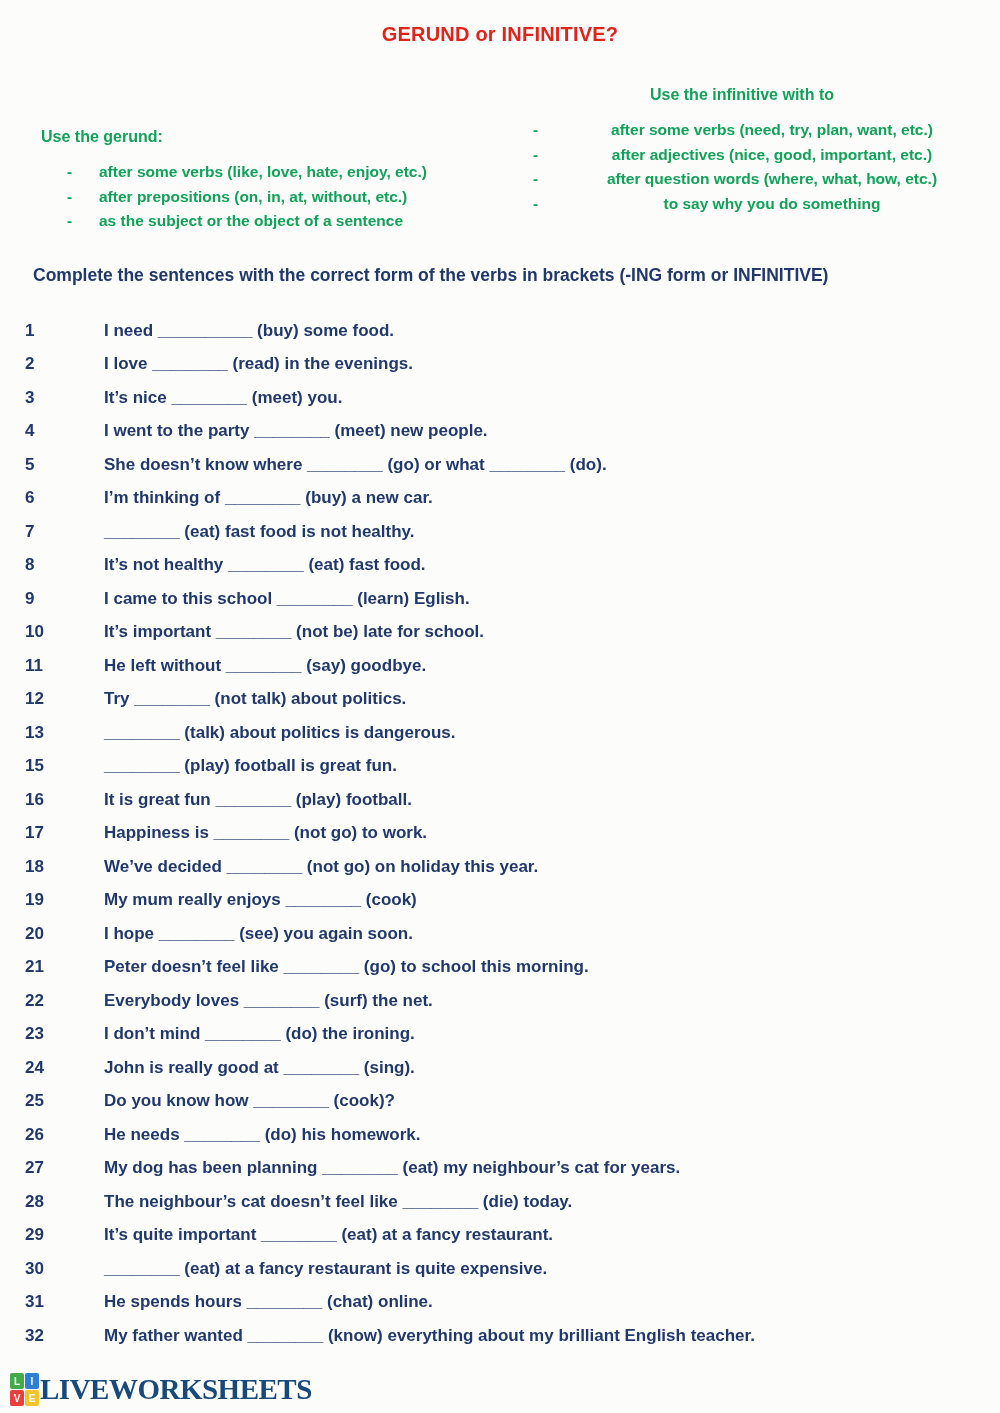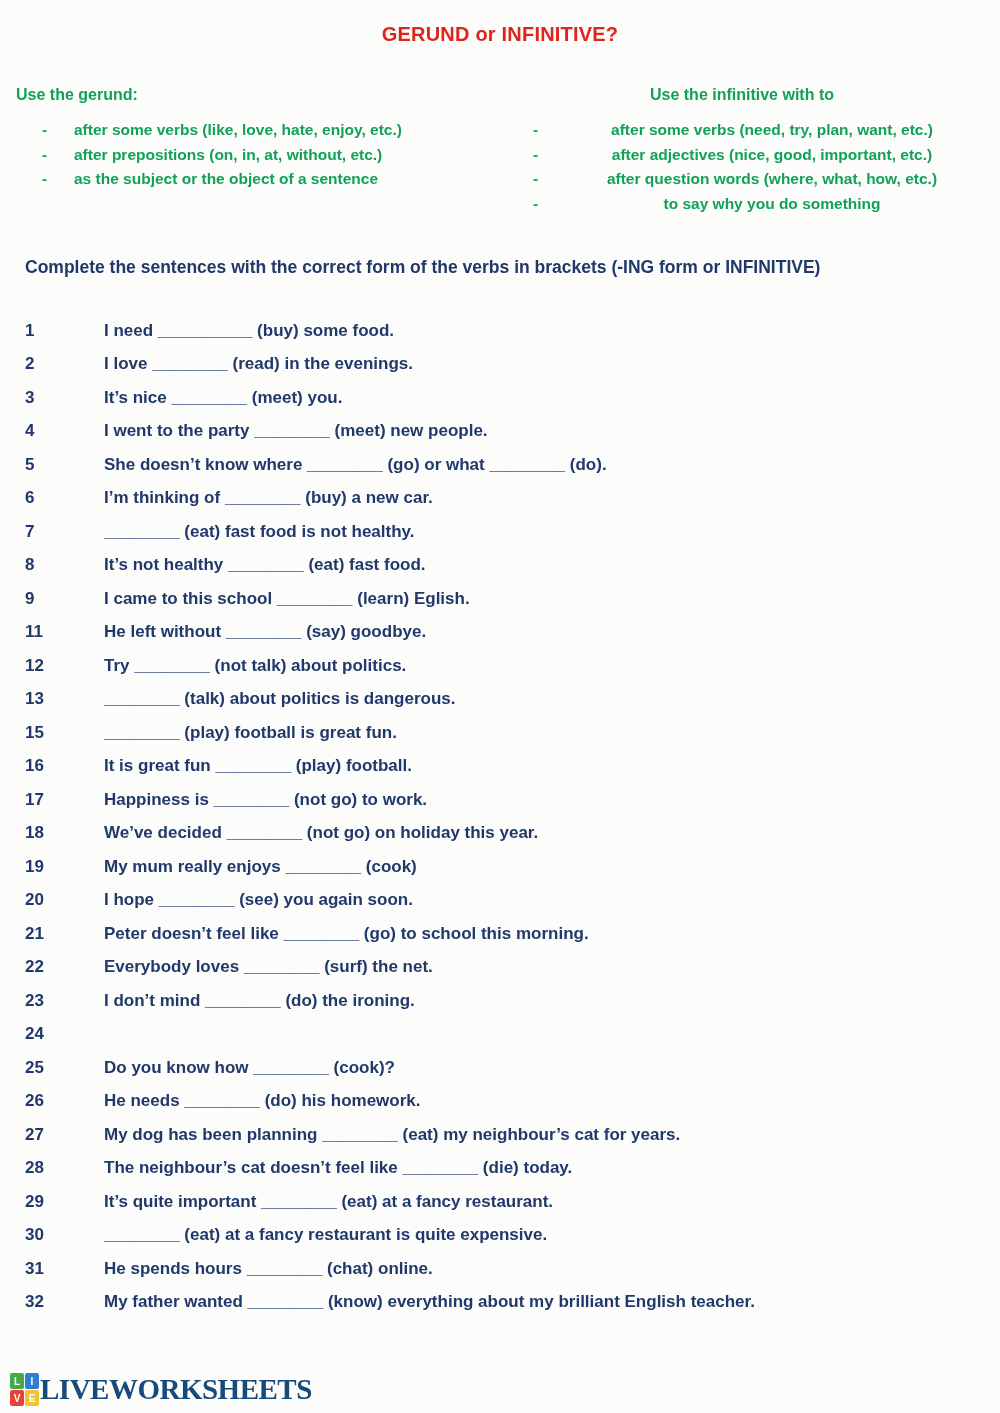--- a/index.html
+++ b/index.html
@@ -20,21 +20,21 @@
     margin: 0;
     text-align: center;
     font-size: 20px;
     color: var(--title-red, #df241c);
     letter-spacing: 0.2px;
   }
   .rules-col {
     position: absolute;
     top: 86px;
   }
-  .rules-col.left  { left: 16px;  width: 460px; }
+  .rules-col.left  { left: 41px;  width: 460px; margin-top: 42px; }
   .rules-col.right { left: 507px; width: 470px; text-align: center; }
   .rules-heading {
     margin: 0;
     font-size: 16px;
     color: var(--rule-green, #12a158);
   }
   .rules-list {
     list-style: none;
     margin: 14px 0 0 0;
     padding: 0;
@@ -49,21 +49,21 @@
   .rules-col.right .rules-list li { padding-left: 60px; }
   .bullet-dash {
     position: absolute;
     left: 26px;
     top: 0;
   }
   .instruction {
     position: absolute;
     left: 25px;
     top: 257px;
-    margin: 0;
+    margin: 8px;
     font-size: 17.5px;
     color: var(--text-navy, #21386b);
   }
   .items {
     position: absolute;
     left: 25px;
     top: 314px;
     right: 15px;
   }
   .item-row {
@@ -199,20 +199,24 @@
   <div class="item-row">
     <span class="item-num">8</span>
     <span class="item-text">It’s not healthy ________ (eat) fast food.</span>
   </div>
 
   <div class="item-row">
     <span class="item-num">9</span>
     <span class="item-text">I came to this school ________ (learn) Eglish.</span>
   </div>
 
+  <div class="item-row">
+    <span class="item-num">10</span>
+    <span class="item-text">It’s important ________ (not be) late for school.</span>
+  </div>
 
   <div class="item-row">
     <span class="item-num">11</span>
     <span class="item-text">He left without ________ (say) goodbye.</span>
   </div>
 
   <div class="item-row">
     <span class="item-num">12</span>
     <span class="item-text">Try ________ (not talk) about politics.</span>
   </div>
@@ -263,20 +267,21 @@
     <span class="item-text">Everybody loves ________ (surf) the net.</span>
   </div>
 
   <div class="item-row">
     <span class="item-num">23</span>
     <span class="item-text">I don’t mind ________ (do) the ironing.</span>
   </div>
 
   <div class="item-row">
     <span class="item-num">24</span>
+    <span class="item-text">John is really good at ________ (sing).</span>
   </div>
 
   <div class="item-row">
     <span class="item-num">25</span>
     <span class="item-text">Do you know how ________ (cook)?</span>
   </div>
 
   <div class="item-row">
     <span class="item-num">26</span>
     <span class="item-text">He needs ________ (do) his homework.</span>

